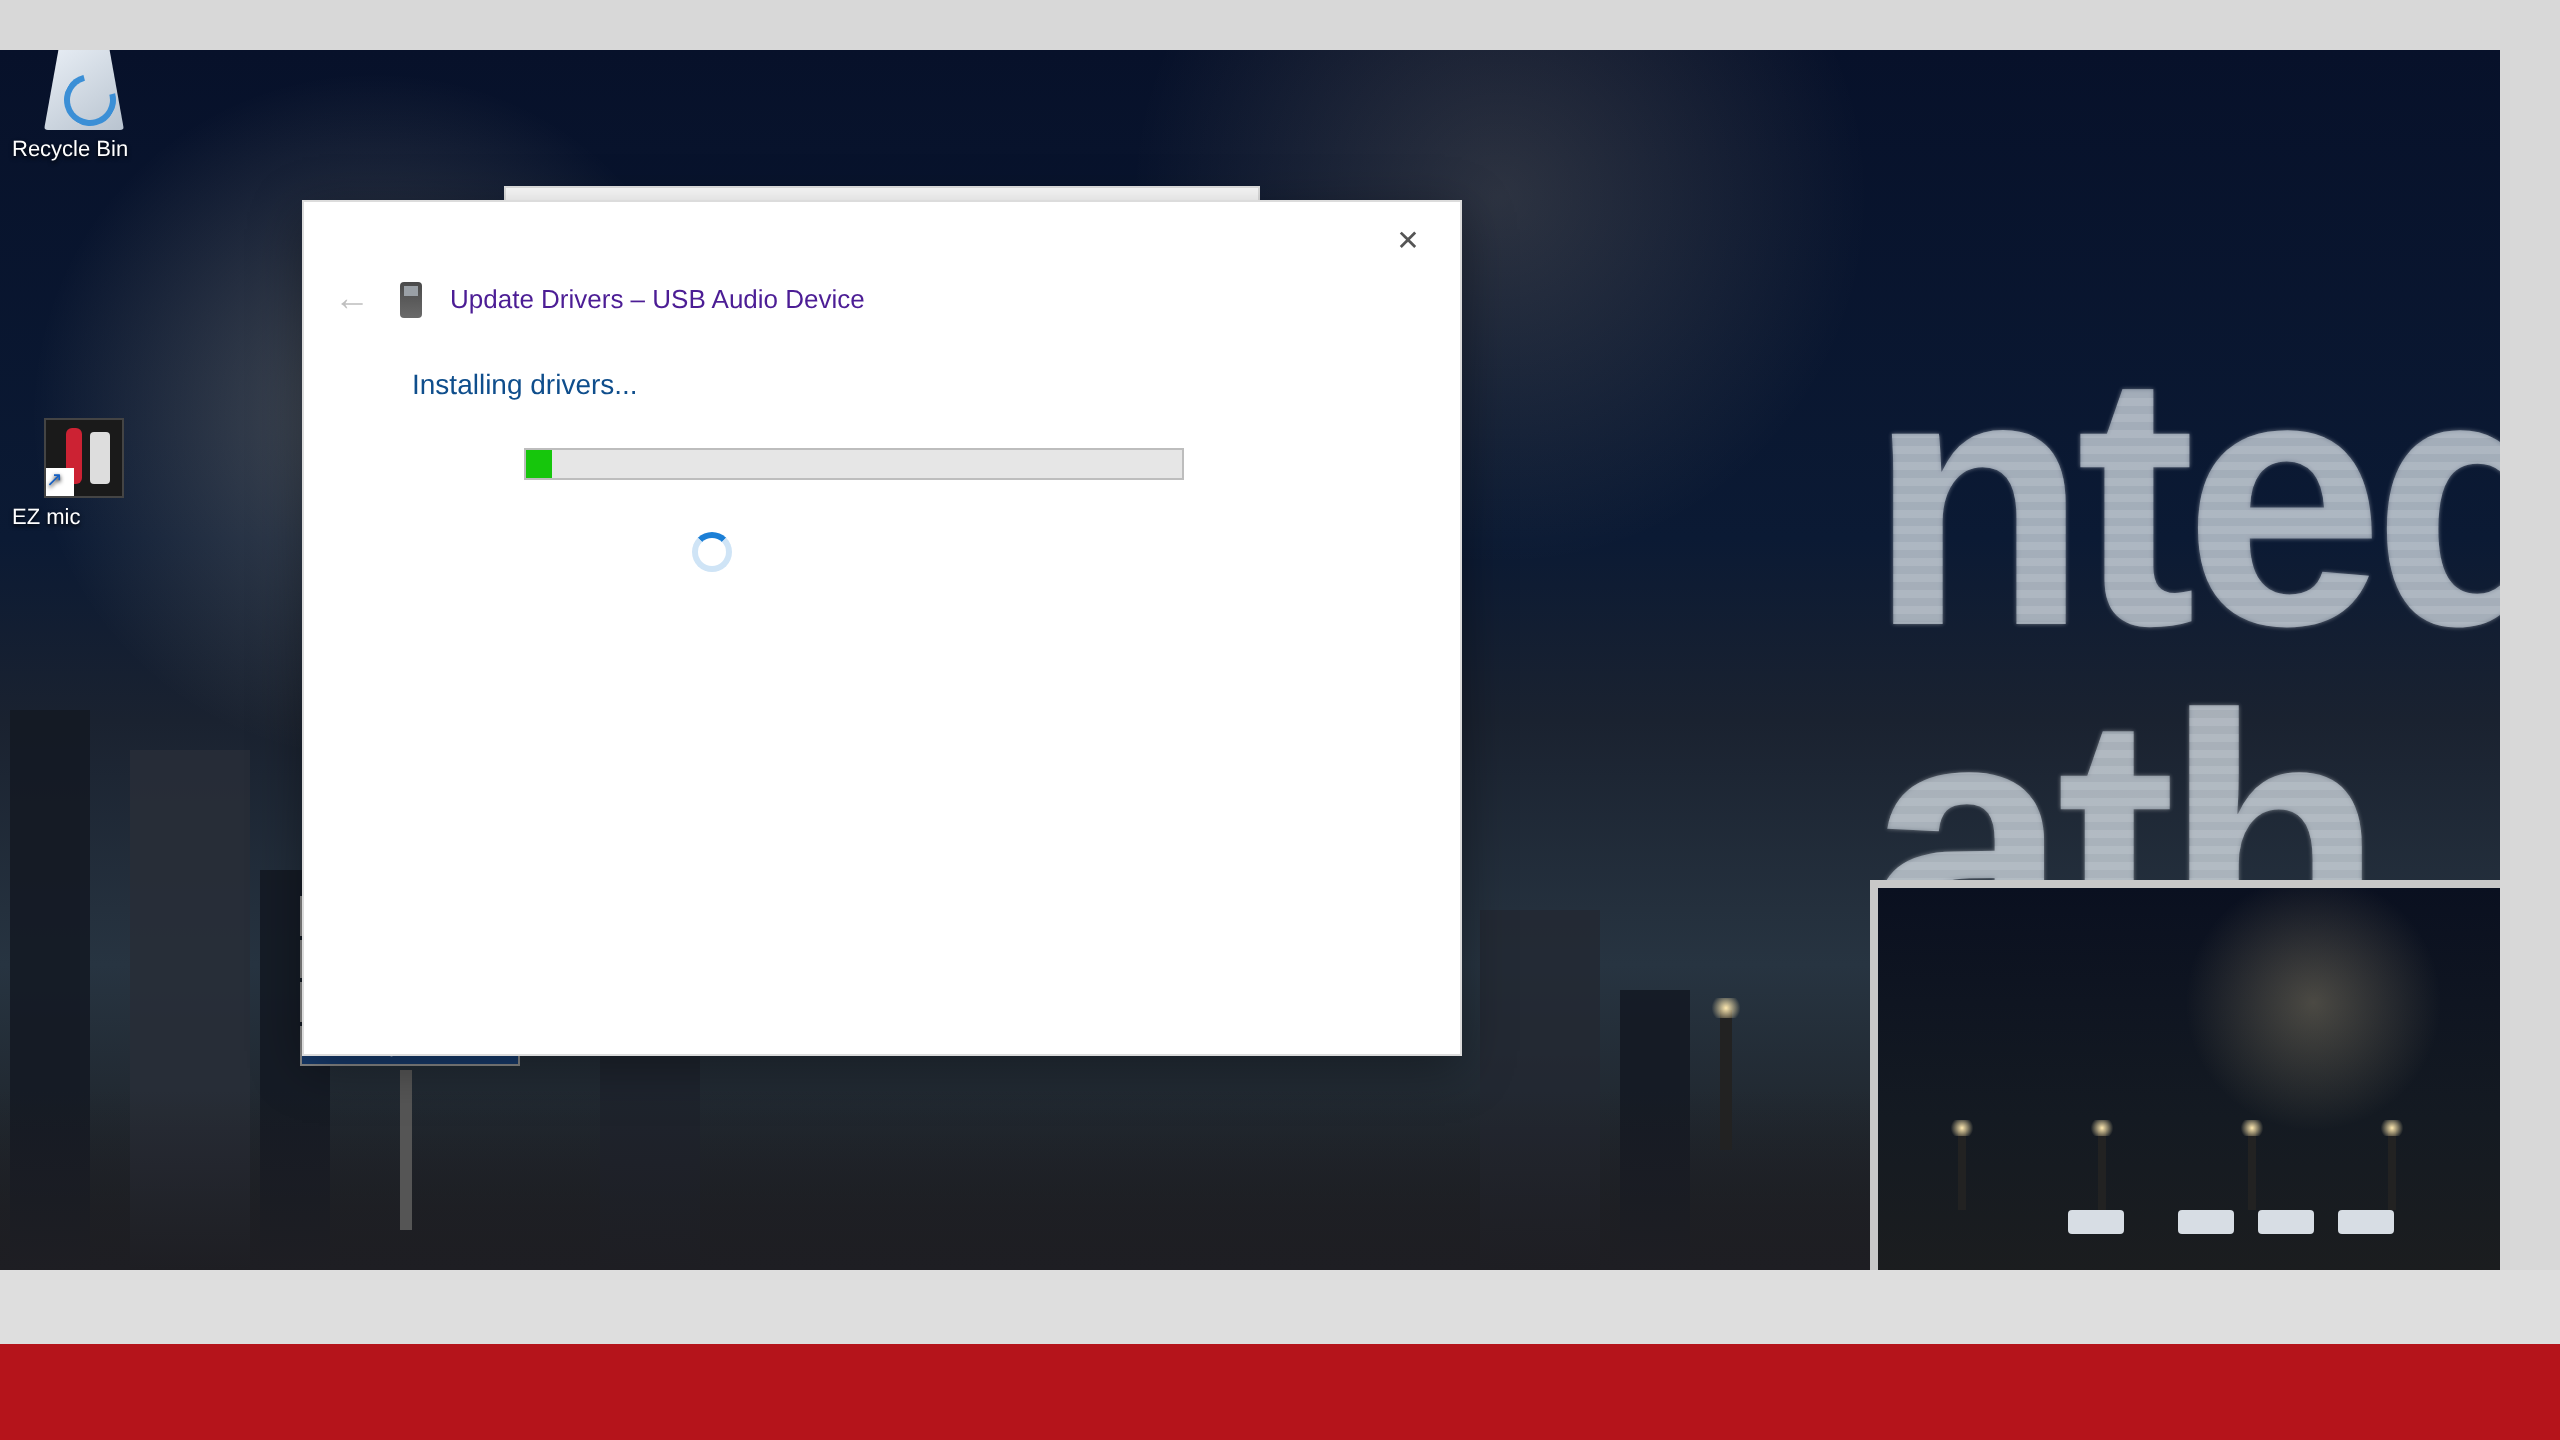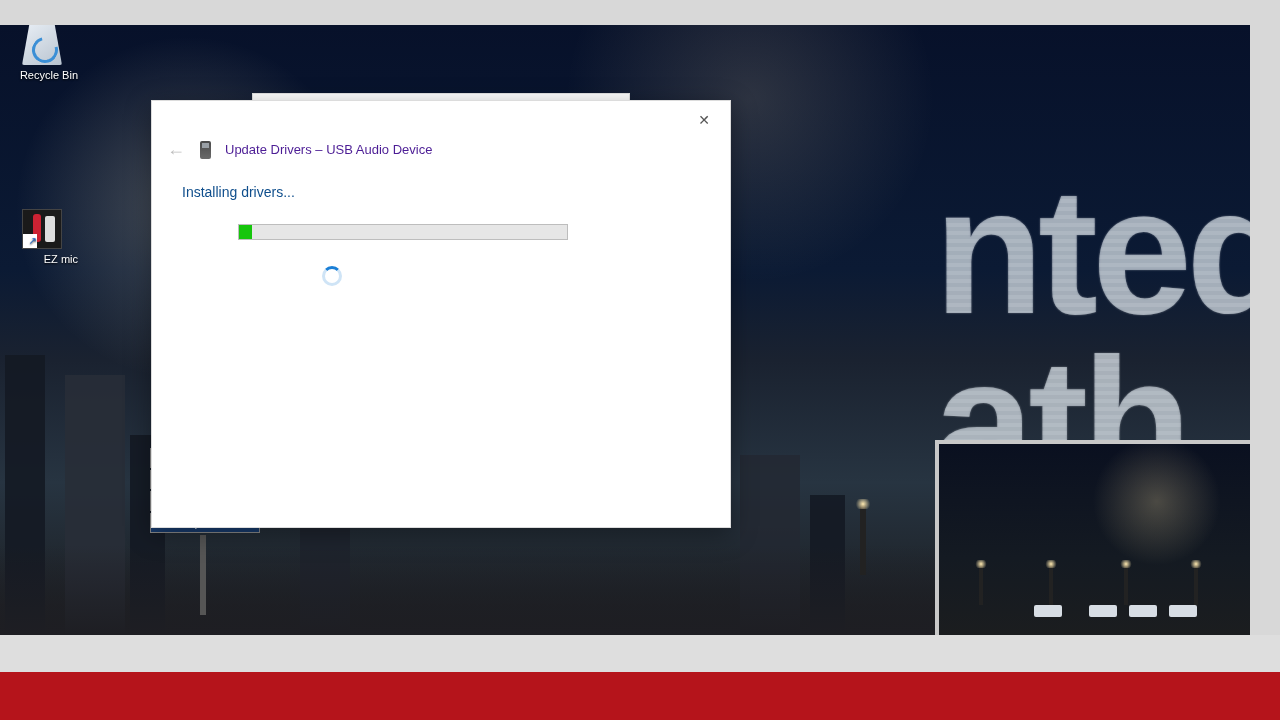--- a/index.html
+++ b/index.html
@@ -55,21 +55,21 @@
   .signs { position:absolute; left:150px; bottom:20px; }
   .signpost { width:6px; height:80px; background:#555; margin-left:50px;}
   .sign { width:110px; padding:3px 6px; margin-bottom:2px; font-size:10px; color:#fff;
           display:flex; align-items:center; border:1px solid #888;}
   .sign.green { background:#1f5a2d; }
   .sign.blue  { background:#173a6b; }
   .sign .arrow { margin-right:5px; font-size:11px;}
 
   
   .desktop-icons { position:absolute; top:0; left:6px; }
-  .dicon { width:72px; text-align:right; color:#fff; font-size:11px;
+  .dicon { width:72px; text-align:left; color:#fff; font-size:11px;
            text-shadow: 0 1px 2px #000; margin-bottom:28px; cursor:default;}
   .dicon .glyph { width:40px; height:40px; margin:0 auto 4px; position:relative; }
   .recycle .glyph {
     background: linear-gradient(145deg,#e8eef5,#b8c3cf);
     clip-path: polygon(18% 0, 82% 0, 100% 100%, 0 100%);
     border-radius:2px;
   }
   .recycle .glyph::after{
     content:""; position:absolute; left:10px; top:12px; width:20px; height:20px;
     border:3px solid #3b8fd6; border-top-color:transparent; border-radius:50%;
@@ -128,21 +128,21 @@
   .close-btn { width:44px; height:30px; display:flex; align-items:center; justify-content:center;
                color:#555; font-size:14px; cursor:pointer;}
 
   .dialog .header-row { display:flex; align-items:center; gap:14px; padding:0 18px 6px 14px;}
   .back-arrow { color:#bfbfbf; font-size:18px; width:20px; text-align:center;}
   .dev-icon { width:11px; height:18px; background:linear-gradient(#4a4a4a,#6a6a6a);
               border-radius:2px; position:relative;}
   .dev-icon::after{content:"";position:absolute;left:2px;top:2px;right:2px;height:5px;background:#9aa0a6;}
   .dlg-title { font-size:13px; color:#4c1d95;}
 
-  .dlg-body { padding:18px 30px;}
+  .dlg-body { padding:18px 54px;}
   .status-text { color:#0f4e8c; font-size:14px; margin-bottom:24px;}
 
   .progress-wrap { margin-left:56px; width:330px; height:16px; border:1px solid #bdbdbd;
                    background:#e6e6e6; position:relative;}
   .progress-fill { position:absolute; left:0; top:0; bottom:0; background:#16c60c;}
 
   .spinner { margin:26px 0 0 140px; width:20px; height:20px; border:3px solid #cfe4f6;
              border-top-color:#1b7fd6; border-radius:50%; animation:spin 1s linear infinite;}
   @keyframes spin { to { transform:rotate(360deg);} }
 

